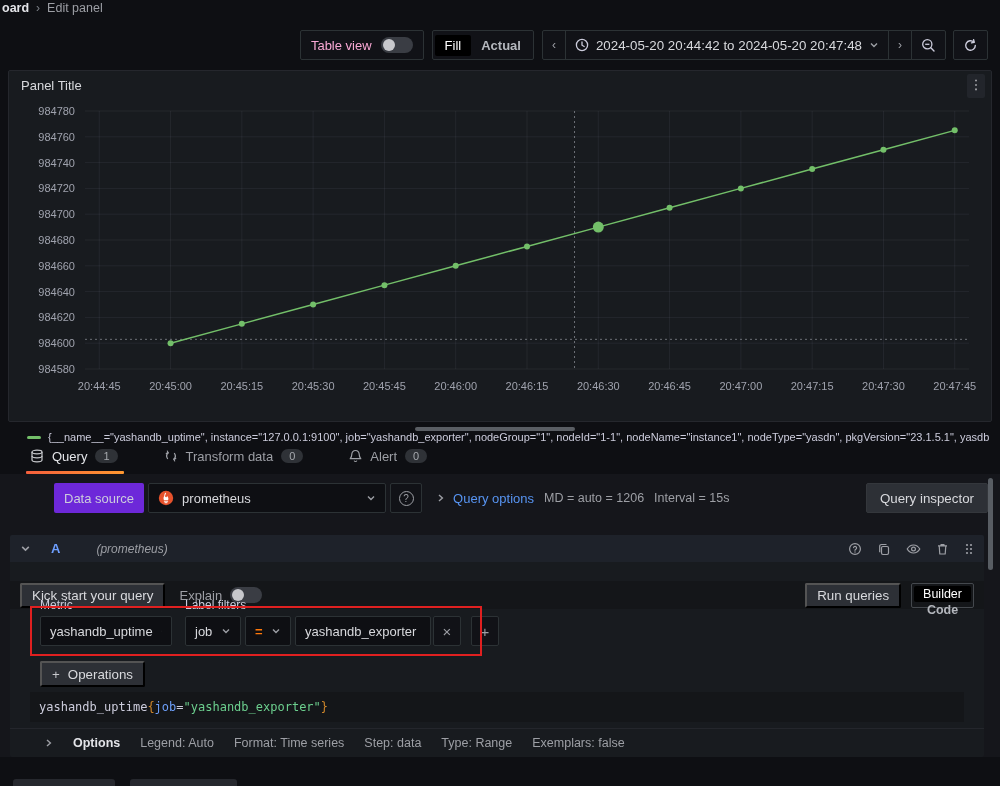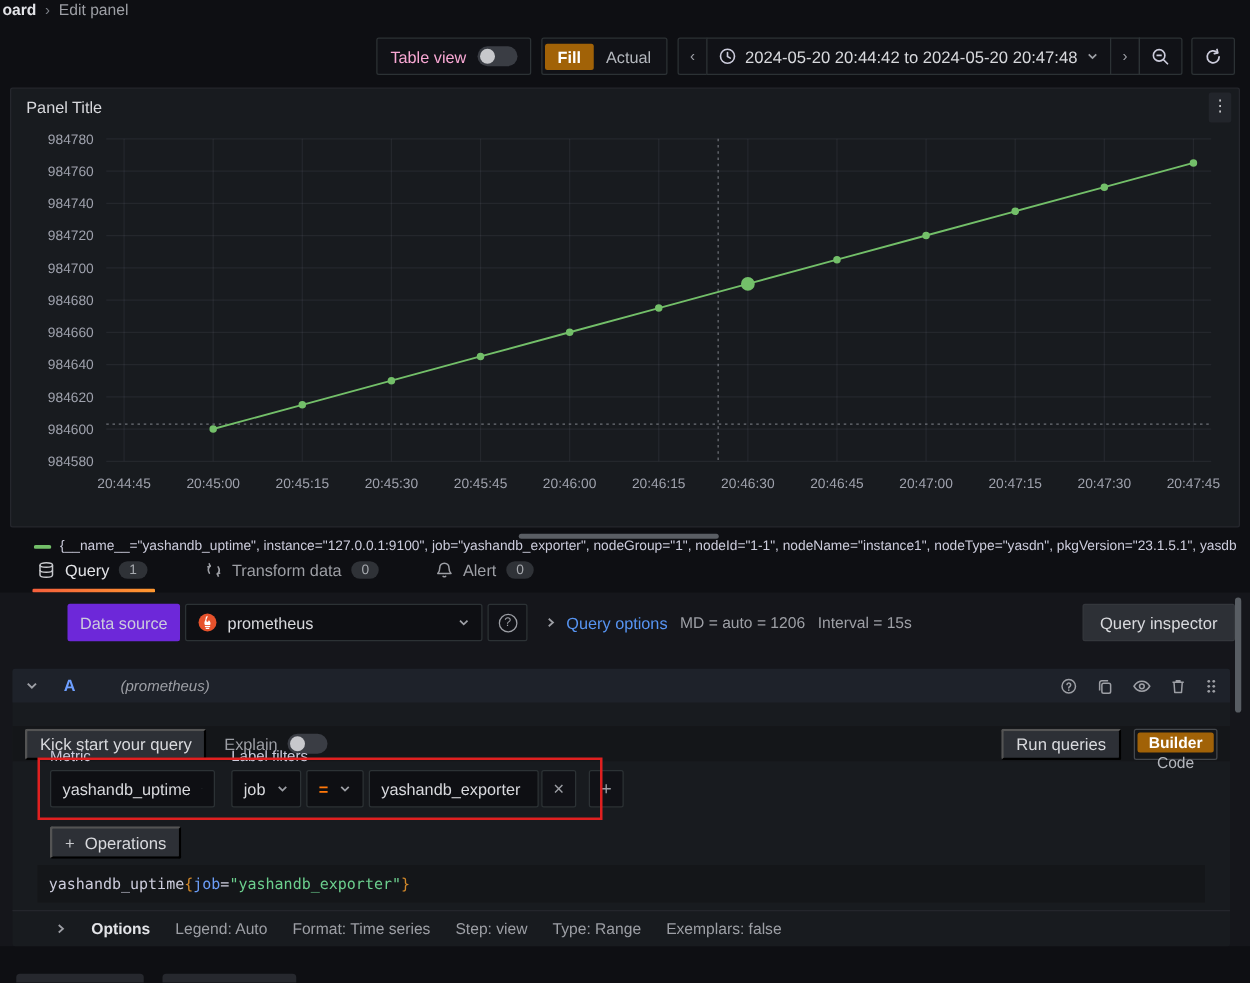--- a/index.html
+++ b/index.html
@@ -21,22 +21,22 @@
   .crumb-current { color:#9d9fa5; }
 
   
   .toolbar { top:30px; right:12px; height:30px; display:flex; gap:8px; align-items:stretch; }
   .tb-group { display:flex; align-items:center; border:1px solid #2c3235; border-radius:2px; background:#111217; }
   .tableview { padding:0 10px; gap:9px; }
   .tableview-label { color:#f9a8d4; }
   .switch { width:32px; height:16px; border-radius:9px; background:#3a3d44; position:relative; cursor:pointer; }
   .switch .knob { position:absolute; left:2px; top:2px; width:12px; height:12px; border-radius:50%; background:#c7c8cc; }
   .segmented { display:flex; align-items:center; padding:2px; }
-  .seg { padding:3px 10px; color:#b4b7bd; border-radius:2px; }
-  .seg.active { background:#a16207; color:#ffffff; font-weight:700; }
+  .seg { padding:3px 10px; color:#b4b7bd; border-radius:2px;font-weight:bold; }
+  .seg.active { background:#000000; color:#ffffff; font-weight:400; }
   .time-group { display:flex; }
   .tg-btn { display:flex; align-items:center; gap:7px; border:1px solid #2c3235; background:#111217; padding:0 9px; margin-left:-1px; color:#ccccdc; }
   .tg-btn:first-child { margin-left:0; }
   .time-text { font-weight:500; color:#d8d9dd; }
   .chev-glyph { color:#9d9fa5; font-size:12px; }
   .icon-svg { display:block; }
 
   
   .panel { left:8px; top:70px; width:984px; height:352px; background:#181b1f; border:1px solid #25272d; border-radius:2px; }
   .panel-header { height:28px; display:flex; align-items:center; padding-left:12px; position:relative; }
@@ -442,20 +442,20 @@
       <span class="pv-brace">}</span>
   </div>
 
   <div class="opts-row">
     <svg class="icon-svg" width="9" height="10" viewBox="0 0 9 10">
         <polyline points="3,2 6.4,5 3,8" fill="none" stroke="#9d9fa5" stroke-width="1.4"></polyline>
       </svg>
     <span class="opts-label">Options</span>
     <span class="opts-meta">Legend: Auto</span>
     <span class="opts-meta">Format: Time series</span>
-    <span class="opts-meta">Step: view</span>
+    <span class="opts-meta">Step: data</span>
     <span class="opts-meta">Type: Range</span>
     <span class="opts-meta">Exemplars: false</span>
   </div>
 </div>
 
 <div class="abs partial-btn" style="left:13px;width:102px;"></div>
 <div class="abs partial-btn" style="left:130px;width:107px;"></div>
 
 </body></html>

